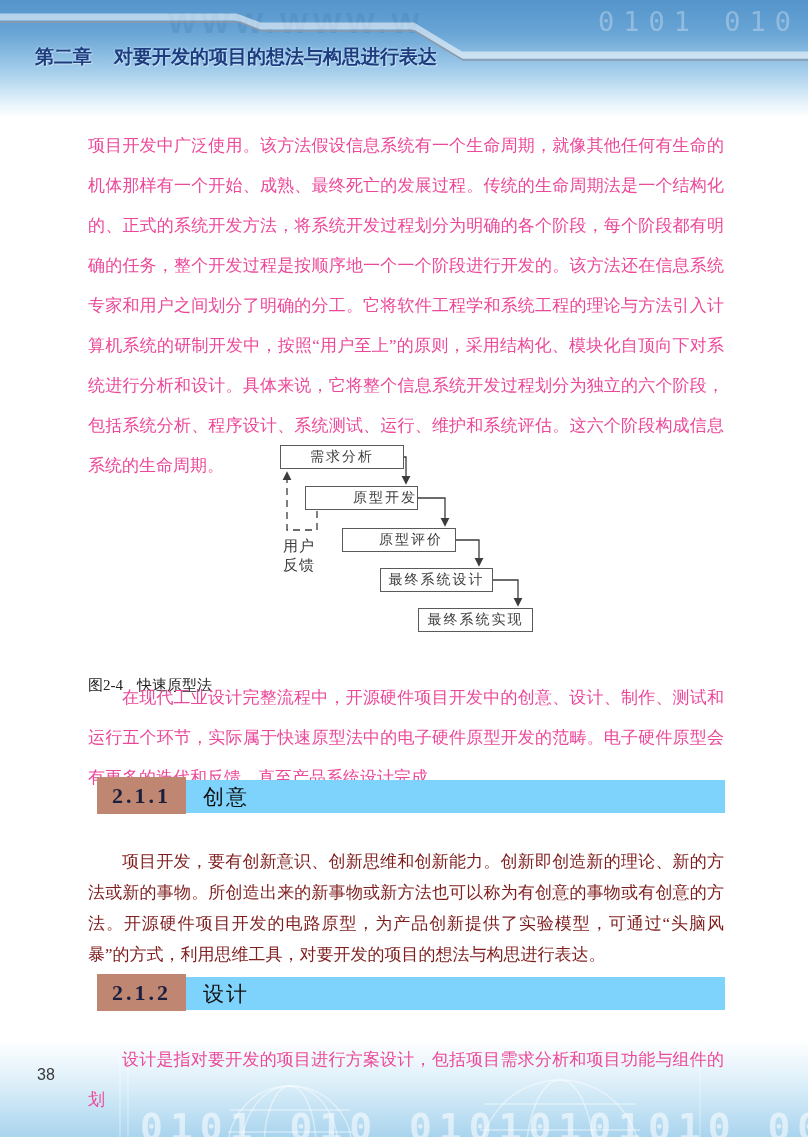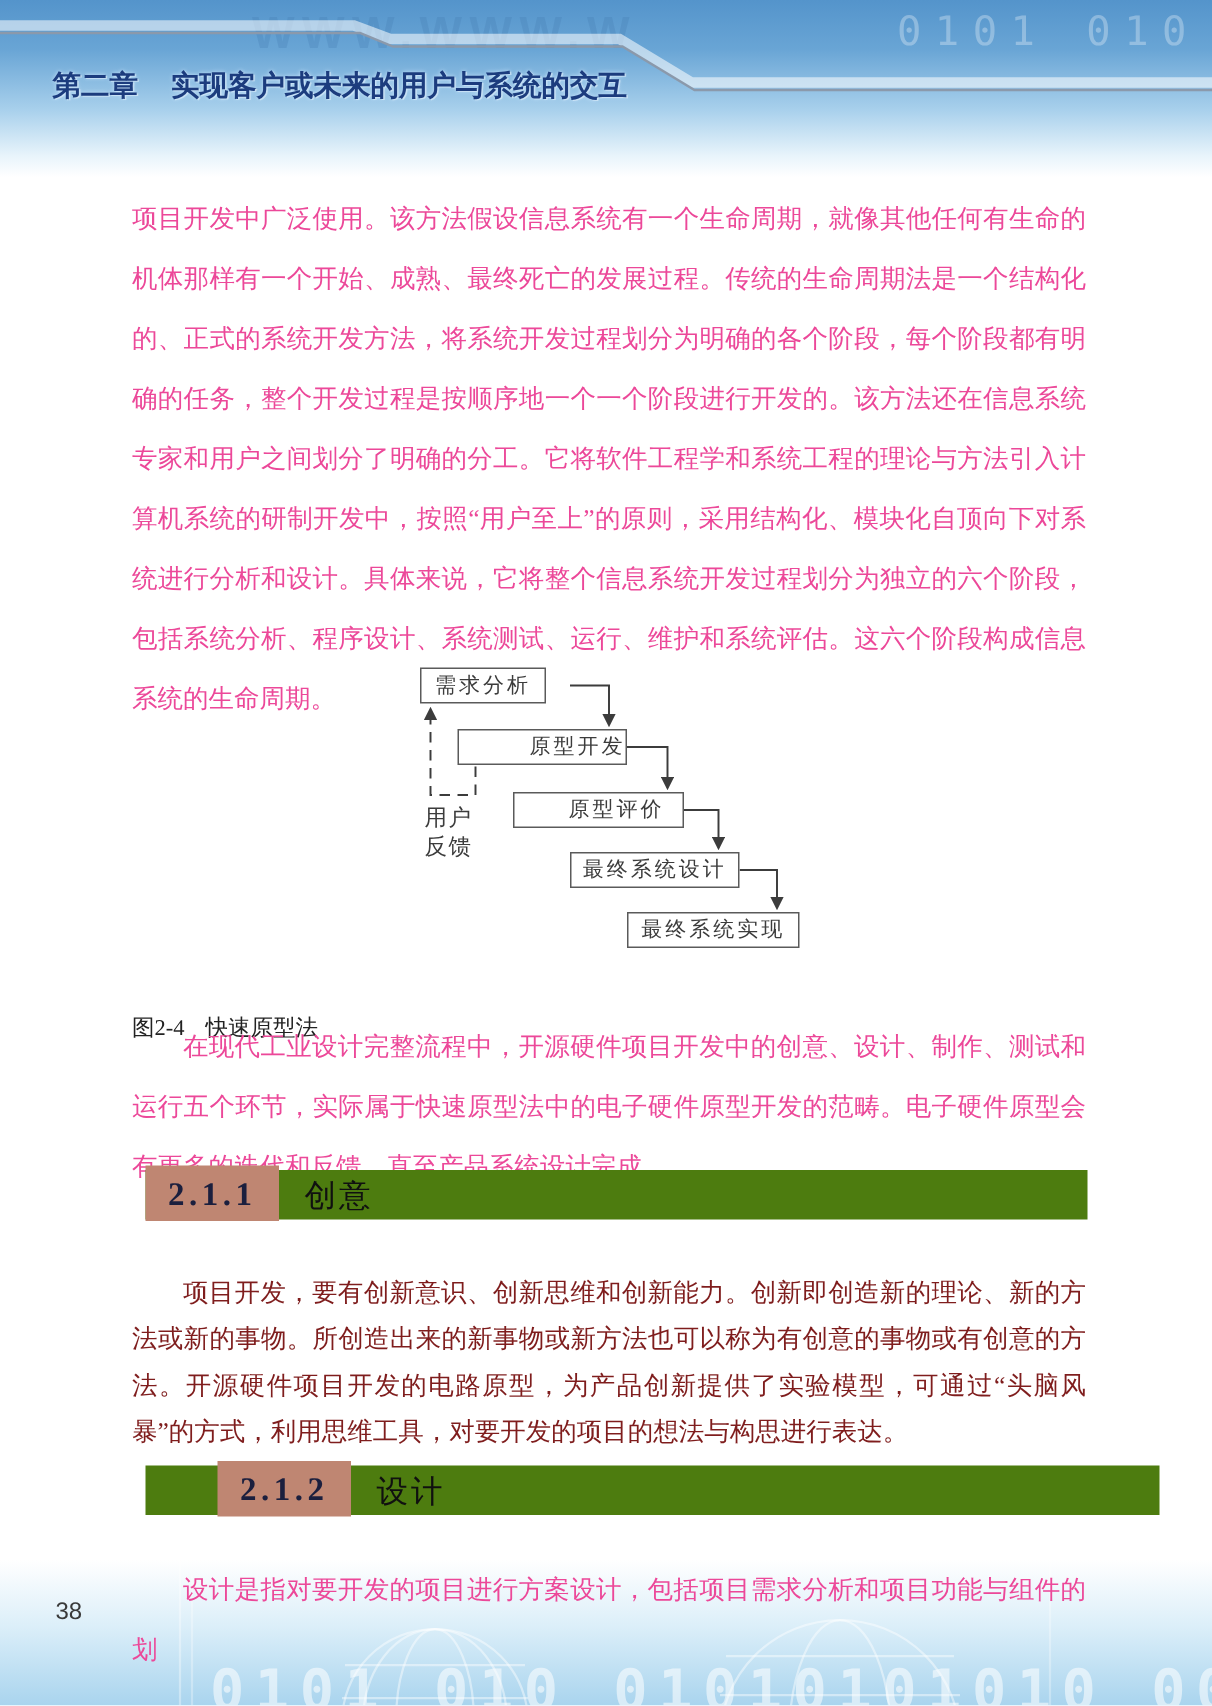--- a/index.html
+++ b/index.html
@@ -52,44 +52,44 @@
   .p5 { top:1040px; z-index:3; }
 
   
   .figure { position:absolute; left:88px; top:440px; width:640px; height:202px; }
   .fc-box {
     position:absolute; height:24px; box-sizing:border-box;
     border:1px solid #5a5a5a; background:#ffffff;
     display:flex; align-items:center; justify-content:center;
     font-size:14px; color:#3c3c3c; letter-spacing:2px;
   }
-  .fc-b1 { left:192px; top:5px;   width:84px; }
+  .fc-b1 { left:192px; top:5px;   width:124px; }
   .fc-b2 { left:217px; top:46px;  width:113px;padding-left:47px; }
   .fc-b3 { left:254px; top:88px;  width:114px;padding-left:24px; }
   .fc-b4 { left:292px; top:128px; width:113px; }
   .fc-b5 { left:330px; top:168px; width:115px; }
   .fc-arrows { position:absolute; left:0; top:0; }
   .fc-feedback-label {
     position:absolute; left:195px; top:97px;
     font-size:15px; line-height:19px; color:#3c3c3c; letter-spacing:1px;
   }
   .figure-caption {
     position:absolute; left:88px; top:676px; width:636px;
     text-align:left; font-size:15px; color:#222;
   }
   .figure-caption .cap-num { margin-right:14px; }
 
   
   .section-bar {
     position:absolute; left:97px; width:628px; height:33px;
-    background:#4d7c0f;
+    background:#7dd3fc;
     display:flex; align-items:center;
   }
   .bar1 { top:780px; }
-  .bar2 { top:977px;padding-left:48px; }
+  .bar2 { top:977px; }
   .section-num {
     width:89px; height:37px; margin-top:-2px;
     background:#bf8672;
     display:flex; align-items:center; justify-content:center;
     font-family:"Liberation Serif", serif;
     font-weight:bold; font-size:22px; letter-spacing:3px; color:#1b1f3e;
     flex:none;
   }
   .section-title {
     margin-left:17px;
@@ -122,21 +122,21 @@
 <div class="page">
 
   <div class="header">
     <div class="header-watermark">WWW.WWW.W</div>
     <div class="header-binary">0101 010</div>
     <svg class="header-step-svg" width="808" height="118">
       <polyline points="0,17 236,17 260,26 413,26 461,55 808,55" fill="none" stroke="rgba(255,255,255,0.55)" stroke-width="7"></polyline>
       <polyline points="0,22 240,22 262,31 415,31 463,60 808,60" fill="none" stroke="#8b99ab" stroke-width="1.6"></polyline>
     </svg>
     <div class="chapter-line">
-      <span class="chapter-label-text">第二章</span><span class="chapter-title-text">实现客户或未来的用户与系统的交互</span>
+      <span class="chapter-label-text">第二章</span><span class="chapter-title-text">对要开发的项目的想法与构思进行表达</span>
     </div>
   </div>
 
   <div class="para p1">项目开发中广泛使用。该方法假设信息系统有一个生命周期，就像其他任何有生命的机体那样有一个开始、成熟、最终死亡的发展过程。传统的生命周期法是一个结构化的、正式的系统开发方法，将系统开发过程划分为明确的各个阶段，每个阶段都有明确的任务，整个开发过程是按顺序地一个一个阶段进行开发的。该方法还在信息系统专家和用户之间划分了明确的分工。它将软件工程学和系统工程的理论与方法引入计算机系统的研制开发中，按照“用户至上”的原则，采用结构化、模块化自顶向下对系统进行分析和设计。具体来说，它将整个信息系统开发过程划分为独立的六个阶段，包括系统分析、程序设计、系统测试、运行、维护和系统评估。这六个阶段构成信息系统的生命周期。</div>
 
   <div class="figure">
     <svg class="fc-arrows" width="640" height="202">
       <defs>
         <marker id="arrowhead" viewBox="0 0 10 10" refX="8" refY="5" markerWidth="7" markerHeight="7" orient="auto-start-reverse">
           <path d="M0,0 L10,5 L0,10 z" fill="#3c3c3c"></path>

